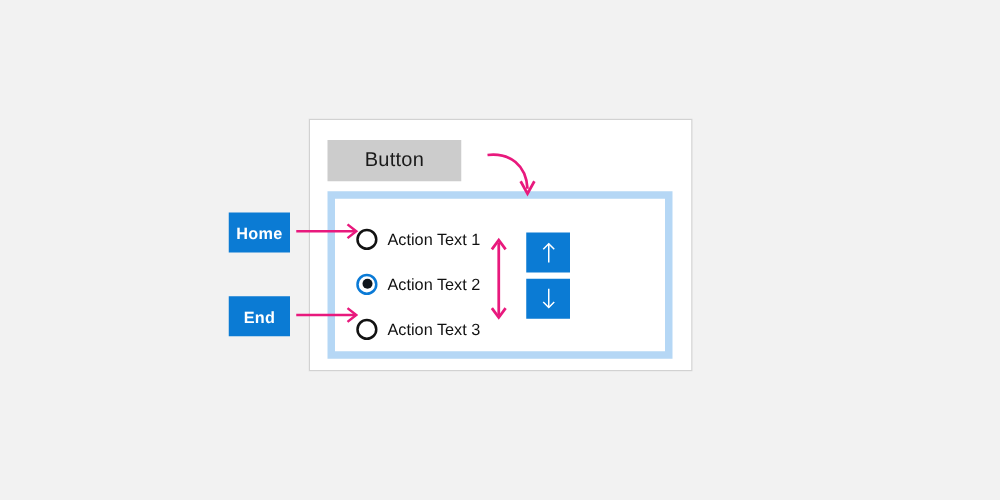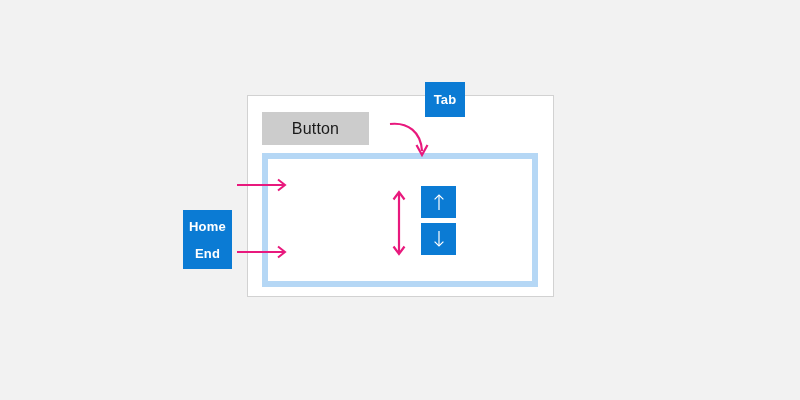--- a/index.html
+++ b/index.html
@@ -127,21 +127,21 @@
     position: absolute;
     background: #0b7bd4;
     color: #ffffff;
     font-size: 13px;
     font-weight: bold;
     display: flex;
     align-items: center;
     justify-content: center;
     letter-spacing: 0.2px;
   }
-  .badge-home { left: 183px; top: 170px; width: 49px; height: 32px; margin-top: 40px; }
+  .badge-home { left: 183px; top: 170px; width: 49px; height: 32px; }
   .badge-end  { left: 183px; top: 237px; width: 49px; height: 32px; text-align: right; }
   .badge-tab  { left: 425px; top: 82px;  width: 40px; height: 35px; }
 
   
   .anno {
     position: absolute;
     pointer-events: none;
   }
   .anno-home { left: 236px; top: 176px; }
   .anno-end  { left: 236px; top: 243px; }
@@ -152,36 +152,53 @@
 <body>
 
 <div id="stage">
 
   <div class="dialog"></div>
 
   <div class="grey-button">Button</div>
 
   <div class="focus-panel"></div>
 
+  <div class="radio-list">
+
+    <div class="radio-row">
+      <span class="radio-mark off"></span>
+      <span class="radio-label">Action Text 1</span>
+    </div>
+
+    <div class="radio-row">
+      <span class="radio-mark on"></span>
+      <span class="radio-label">Action Text 2</span>
+    </div>
+
+    <div class="radio-row">
+      <span class="radio-mark off"></span>
+      <span class="radio-label">Action Text 3</span>
+    </div>
+
+  </div>
 
   <div class="spin-btn spin-up">
     <svg width="16" height="20" viewBox="0 0 16 20">
       <path d="M8 18 L8 3" stroke="#ffffff" stroke-width="1.2" fill="none"></path>
       <path d="M3.6 7.4 L8 3 L12.4 7.4" stroke="#ffffff" stroke-width="1.2" fill="none"></path>
     </svg>
   </div>
 
   <div class="spin-btn spin-down">
     <svg width="16" height="20" viewBox="0 0 16 20">
       <path d="M8 2 L8 17" stroke="#ffffff" stroke-width="1.2" fill="none"></path>
       <path d="M3.6 12.6 L8 17 L12.4 12.6" stroke="#ffffff" stroke-width="1.2" fill="none"></path>
     </svg>
   </div>
 
-  <div class="key-badge badge-tab">Tab</div>
 
   <div class="key-badge badge-home">Home</div>
 
   <div class="key-badge badge-end">End</div>
 
   <svg class="anno anno-home" width="58" height="18" viewBox="0 0 58 18">
     <path d="M1 9 L48 9" stroke="#e8197d" stroke-width="2" fill="none"></path>
     <path d="M42 3.5 L49 9 L42 14.5" stroke="#e8197d" stroke-width="2" fill="none" stroke-linejoin="miter"></path>
   </svg>
 

